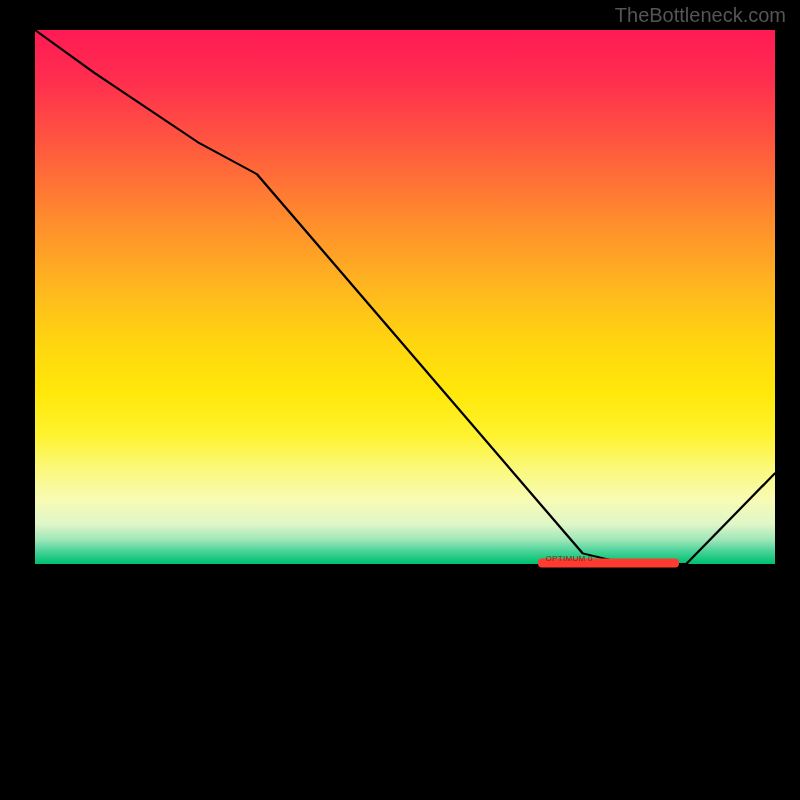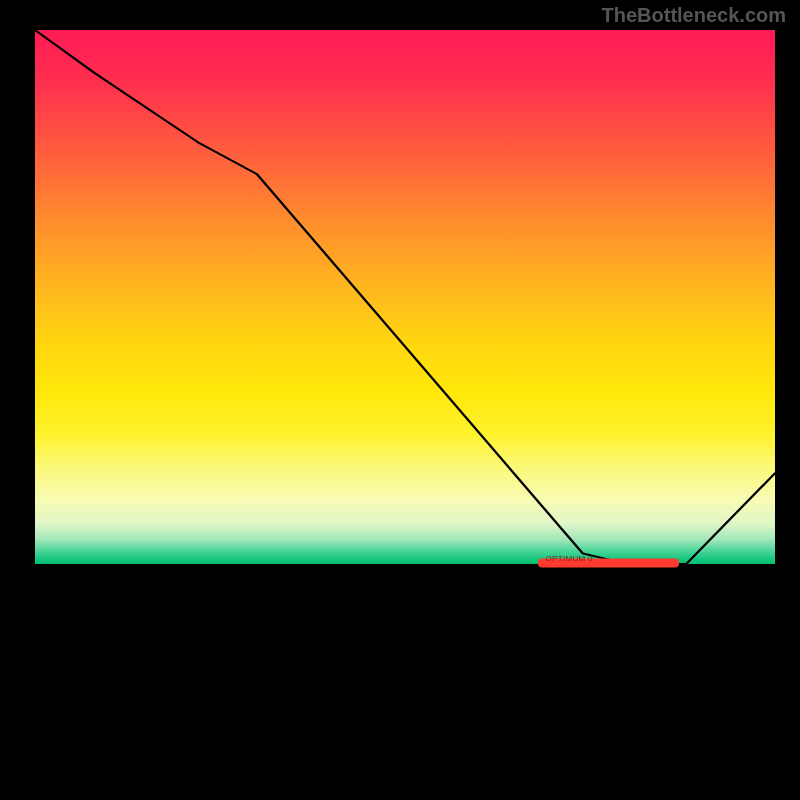--- a/index.html
+++ b/index.html
@@ -10,21 +10,21 @@
     font-family: Arial, sans-serif;
     position: relative;
     overflow: hidden;
   }
   .watermark {
     position: absolute;
     top: 4px;
     right: 14px;
     color: #555;
     font-size: 20px;
-    font-weight: 700;
+    font-weight: 400;
   }
   .plot-area {
     position: absolute;
     left: 35px;
     top: 30px;
     width: 740px;
     height: 534px;
     background: linear-gradient(to bottom,
       #ff1a55 0%,
       #ff304e 10%,

